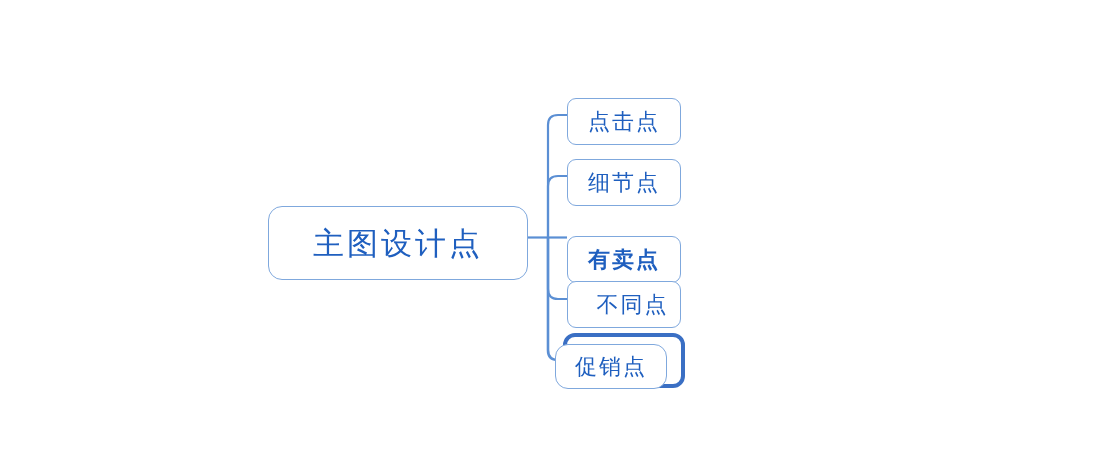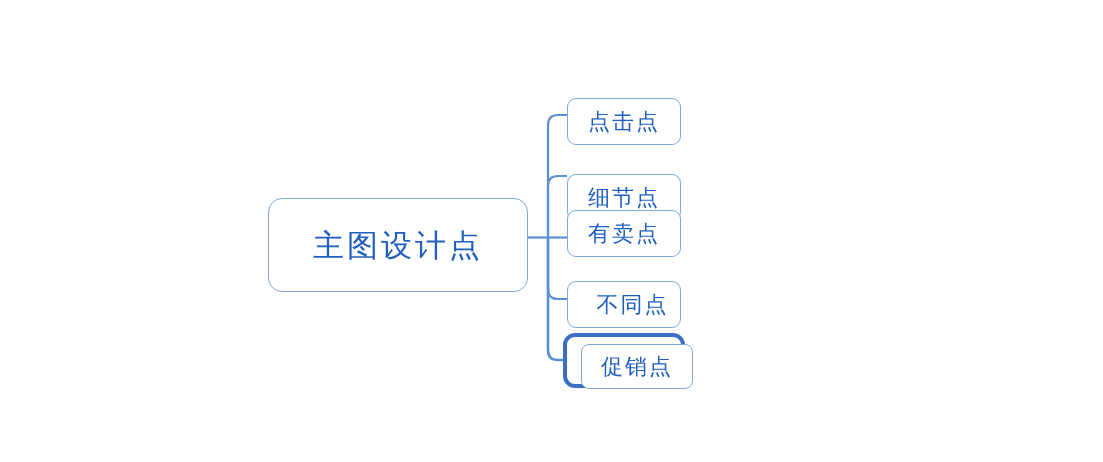--- a/index.html
+++ b/index.html
@@ -40,23 +40,23 @@
     display: flex;
     align-items: center;
     justify-content: center;
     white-space: nowrap;
     margin-top: 6px;
   }
 
   
   .node-root {
     left: 268px;
-    top: 192px;
+    top: 200px;
     width: 260px;
-    height: 94px;
+    height: 74px;
     border: 1.6px solid #7FA8DD;
     border-radius: 14px;
   }
   .node-root .node-label {
     color: #1F5FBF;
     font-size: 31px;
     letter-spacing: 3px;
     line-height: 1;
   }
 
@@ -69,44 +69,44 @@
     border-radius: 9px;
   }
   .node-child .node-label {
     color: #1F5FBF;
     font-size: 22px;
     letter-spacing: 2px;
     line-height: 1;
   }
 
   .child-0 { top: 92px; }
-  .child-1 { top: 168px; }
-  .child-2 { top: 204px; }
+  .child-1 { top: 153px; }
+  .child-2 { top: 230px; font-weight: bold; }
   .child-3 { top: 275px; padding-left: 17px; }
   .child-4 { top: 338px; }
 
   
   .node-selected-ring {
     position: absolute;
     box-sizing: border-box;
     left: 563px;
     top: 333px;
     width: 122px;
     height: 55px;
     border: 4px solid #3A6FC4;
     border-radius: 12px;
     background: transparent;
   }
   .node-child.is-selected {
-    left: 581px;
+    left: 555px;
     top: 338px;
     width: 112px;
     height: 45px;
     border: 1.5px solid #7FA8DD;
-    border-radius: 8px;
+    border-radius: 13px;
   }
 </style>
 </head>
 <body>
 
 <div id="mindmap-canvas">
 
   <svg id="connector-layer" viewBox="0 0 1103 462" width="1103" height="462" xmlns="http://www.w3.org/2000/svg">
     <g fill="none" stroke="#5B8FD4" stroke-width="2.2" stroke-linecap="butt">
 

